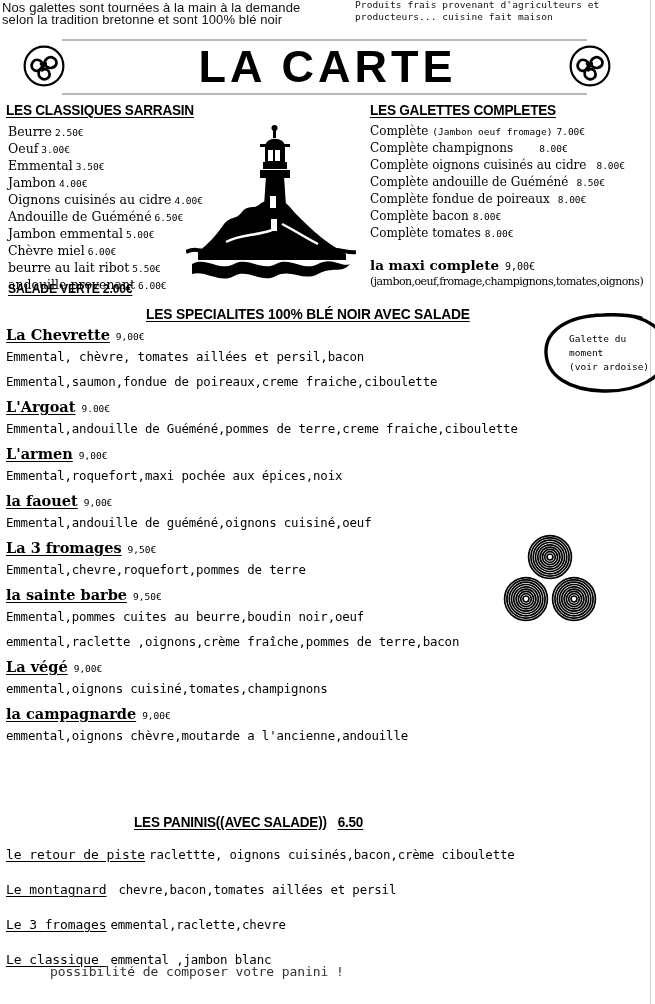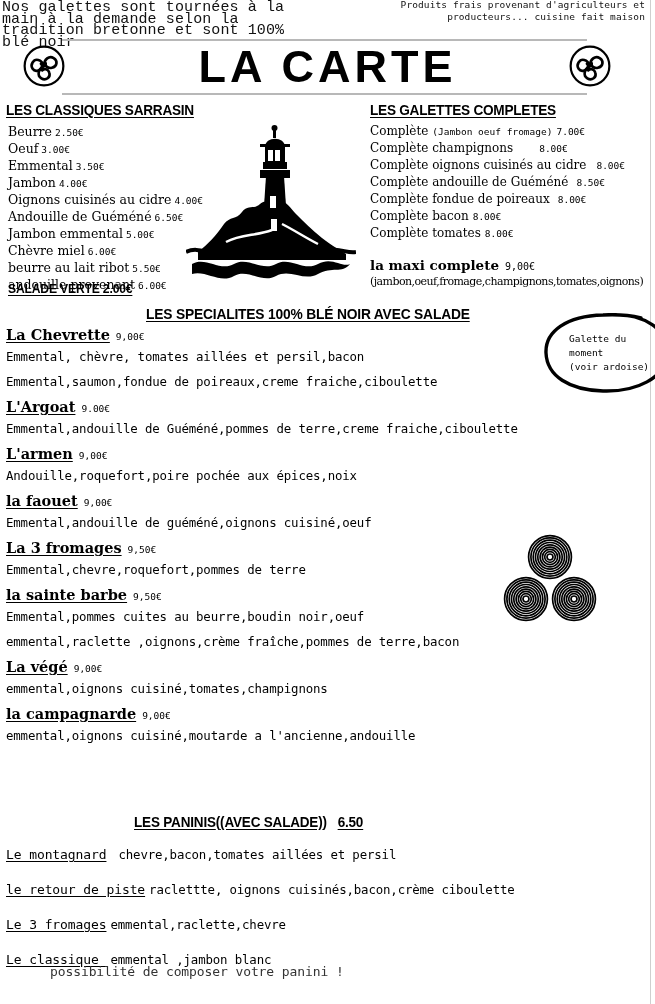--- a/index.html
+++ b/index.html
@@ -35,37 +35,36 @@
     top: 0px;
     left: 0px;
     width: 655px;
     height: 36px;
   }
   .note-left {
     position: absolute;
     left: 2px;
     top: 2px;
     width: 300px;
-    font-family: Liberation Mono, monospace;
-    font-size: 15px;
+    font-family: Liberation Sans, sans-serif;
+    font-size: 13px;
     line-height: 11.5px;
     letter-spacing: 0.1px;
     text-align: left;
     color: #111;
   }
   .note-right {
     position: absolute;
     right: 10px;
     top: -1px;
     width: 290px;
     font-family: "DejaVu Sans Mono", monospace;
     font-size: 9.5px;
     line-height: 11.5px;
     letter-spacing: 0.1px;
-    text-align: right;
     color: #111;
   }
 
   
   .titleband {
     position: absolute;
     top: 38px;
     left: 0;
     width: 655px;
     height: 58px;
@@ -460,21 +459,21 @@
     </div>
     <div class="spec-item">
       <div class="spec-desc">Emmental,saumon,fondue de poireaux,creme fraiche,ciboulette</div>
     </div>
     <div class="spec-item">
       <div class="spec-title"><span class="spec-name">L'Argoat</span><span class="spec-price">9.00€</span></div>
       <div class="spec-desc">Emmental,andouille de Guéméné,pommes de terre,creme fraiche,ciboulette</div>
     </div>
     <div class="spec-item">
       <div class="spec-title"><span class="spec-name">L'armen</span><span class="spec-price">9,00€</span></div>
-      <div class="spec-desc">Andouille,roquefort,poire pochée aux épices,noix</div>
+      <div class="spec-desc">Emmental,roquefort,maxi pochée aux épices,noix</div>
     </div>
     <div class="spec-item">
       <div class="spec-title"><span class="spec-name">la faouet</span><span class="spec-price">9,00€</span></div>
       <div class="spec-desc">Emmental,andouille de guéméné,oignons cuisiné,oeuf</div>
     </div>
     <div class="spec-item">
       <div class="spec-title"><span class="spec-name">La 3 fromages</span><span class="spec-price">9,50€</span></div>
       <div class="spec-desc">Emmental,chevre,roquefort,pommes de terre</div>
     </div>
     <div class="spec-item">
@@ -483,21 +482,21 @@
     </div>
     <div class="spec-item">
       <div class="spec-desc">emmental,raclette ,oignons,crème fraîche,pommes de terre,bacon</div>
     </div>
     <div class="spec-item">
       <div class="spec-title"><span class="spec-name">La végé</span><span class="spec-price">9,00€</span></div>
       <div class="spec-desc">emmental,oignons cuisiné,tomates,champignons</div>
     </div>
     <div class="spec-item">
       <div class="spec-title"><span class="spec-name">la campagnarde</span><span class="spec-price">9,00€</span></div>
-      <div class="spec-desc">emmental,oignons cuisiné,moutarde a l'ancienne,andouille</div>
+      <div class="spec-desc">emmental,oignons chèvre,moutarde a l'ancienne,andouille</div>
     </div>
   </div>
 
   <div class="moment">
     <svg viewBox="0 0 132 86" width="132" height="86" aria-hidden="true">
       <path d="M64 5 C104 2 128 20 126 44 C124 68 96 82 62 81 C28 80 6 66 5 43 C4 21 26 6 62 5
                C80 4 92 6 100 8" fill="none" stroke="#000" stroke-width="3.4" stroke-linecap="round"></path>
     </svg>
     <div class="moment-txt">
       <div>Galette du</div>
@@ -527,21 +526,21 @@
       <use href="#sp" x="28" y="71"></use>
       <use href="#sp" x="76" y="71"></use>
     </svg>
   </div>
 
   <div class="pan-head">
     <u>LES PANINIS</u><span>(<u>(AVEC SALADE)</u>)</span><u style="margin-left:12px">6.50</u>
   </div>
 
   <div class="pan-list">
+    <div class="pan-row"><span class="pan-name">le retour de piste</span><span class="pan-desc">raclettte, oignons cuisinés,bacon,crème ciboulette</span></div>
     <div class="pan-row"><span class="pan-name">Le montagnard</span><span class="pan-desc" style="padding-left:12px">chevre,bacon,tomates aillées et persil</span></div>
-    <div class="pan-row"><span class="pan-name">le retour de piste</span><span class="pan-desc">raclettte, oignons cuisinés,bacon,crème ciboulette</span></div>
     <div class="pan-row"><span class="pan-name">Le 3 fromages</span><span class="pan-desc">emmental,raclette,chevre</span></div>
     <div class="pan-row"><span class="pan-name">Le classique </span><span class="pan-desc">emmental ,jambon blanc</span></div>
   </div>
 
   <div class="pan-foot">possibilité de composer votre panini !</div>
 
 </div>
 
 </body></html>

